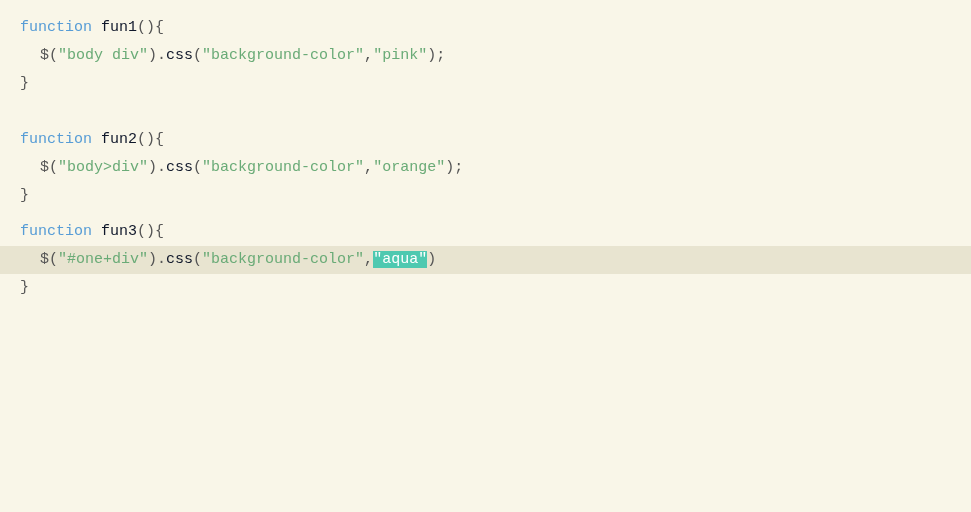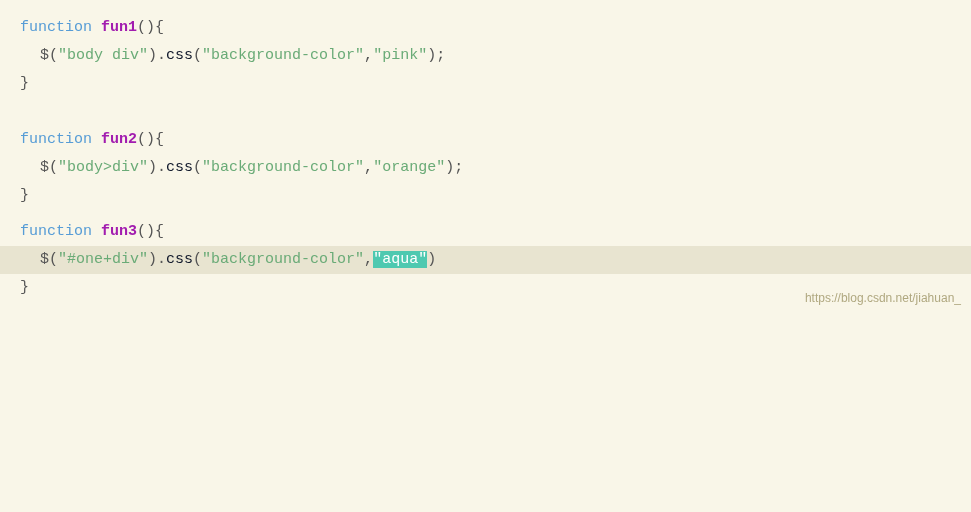--- a/index.html
+++ b/index.html
@@ -38,22 +38,21 @@
 
     .code-line.highlighted {
       background-color: #e8e4d0;
     }
 
     .kw {
       color: #569cd6;
     }
 
     .fn-name {
-      color: #a21caf;
-      font-weight: bold;
+      color: #0f172a;
     }
 
     .string {
       color: #6aab77;
     }
 
     .method {
       color: #0f172a;
     }
 
@@ -116,14 +115,13 @@
       <span class="kw">function</span><span class="plain">&nbsp;</span><span class="fn-name">fun3</span><span class="plain">(){</span>
     </div>
     <div class="code-line highlighted" style="padding-left: 40px;">
       <span class="plain">$(<span class="string">"#one+div"</span>).<span class="method">css</span>(<span class="string">"background-color"</span>,<span class="cursor-highlight">"aqua"</span>)</span>
     </div>
     <div class="code-line">
       <span class="plain">}</span>
     </div>
   </div>
 
-  <div class="watermark">https://blog.csdn.net/jiahuan_</div>
 </div>
 
 </body></html>

